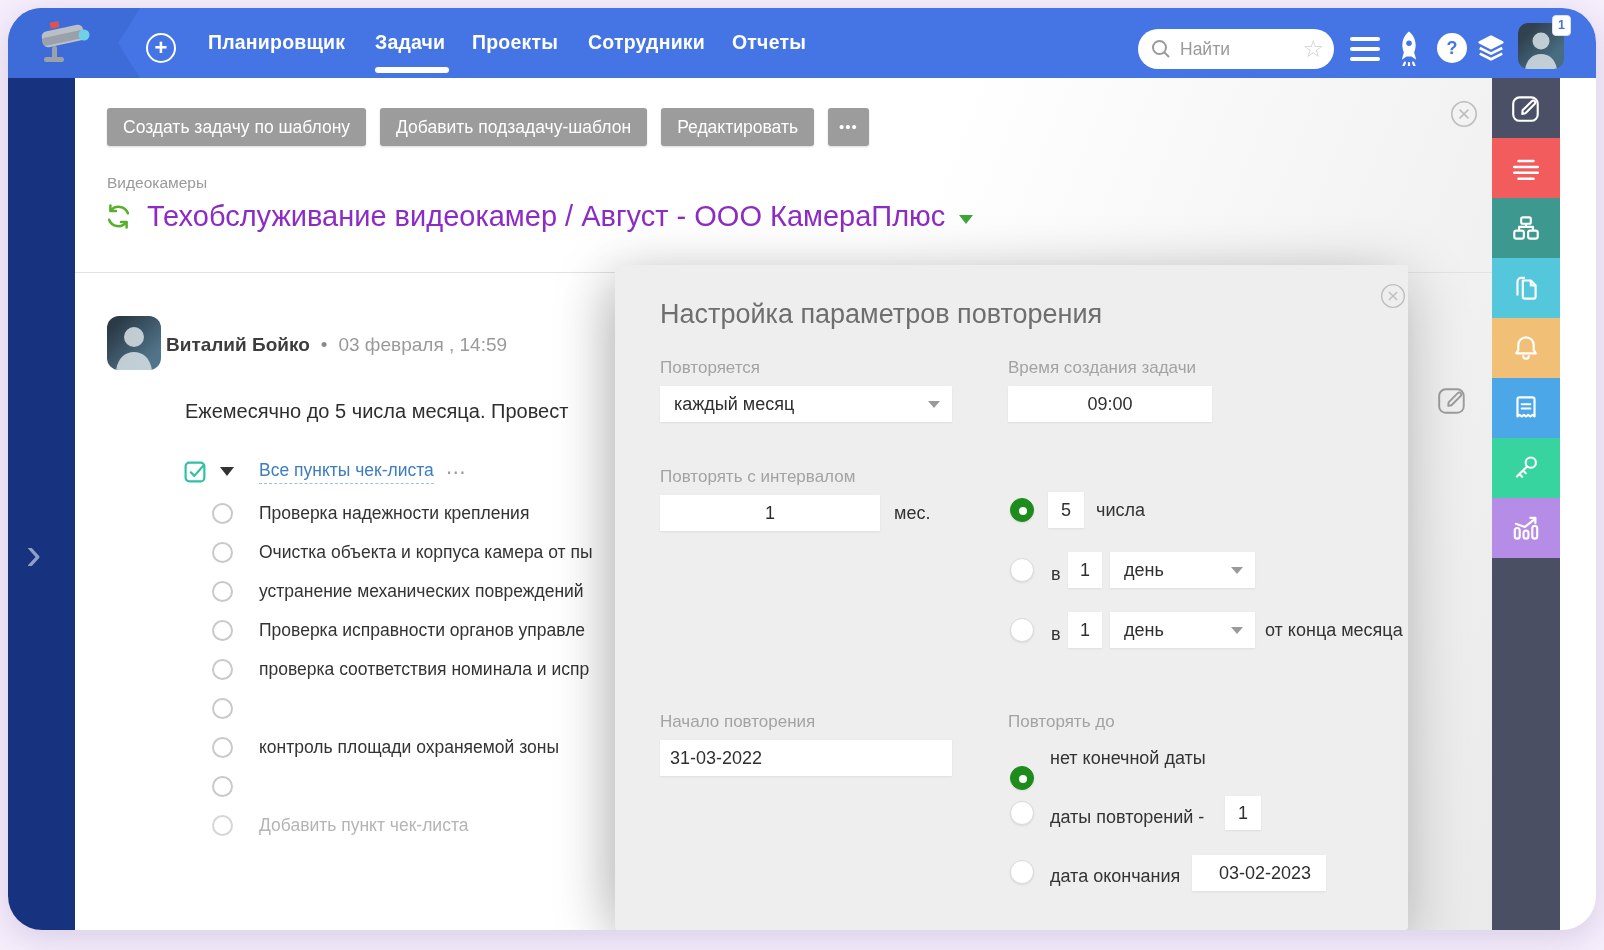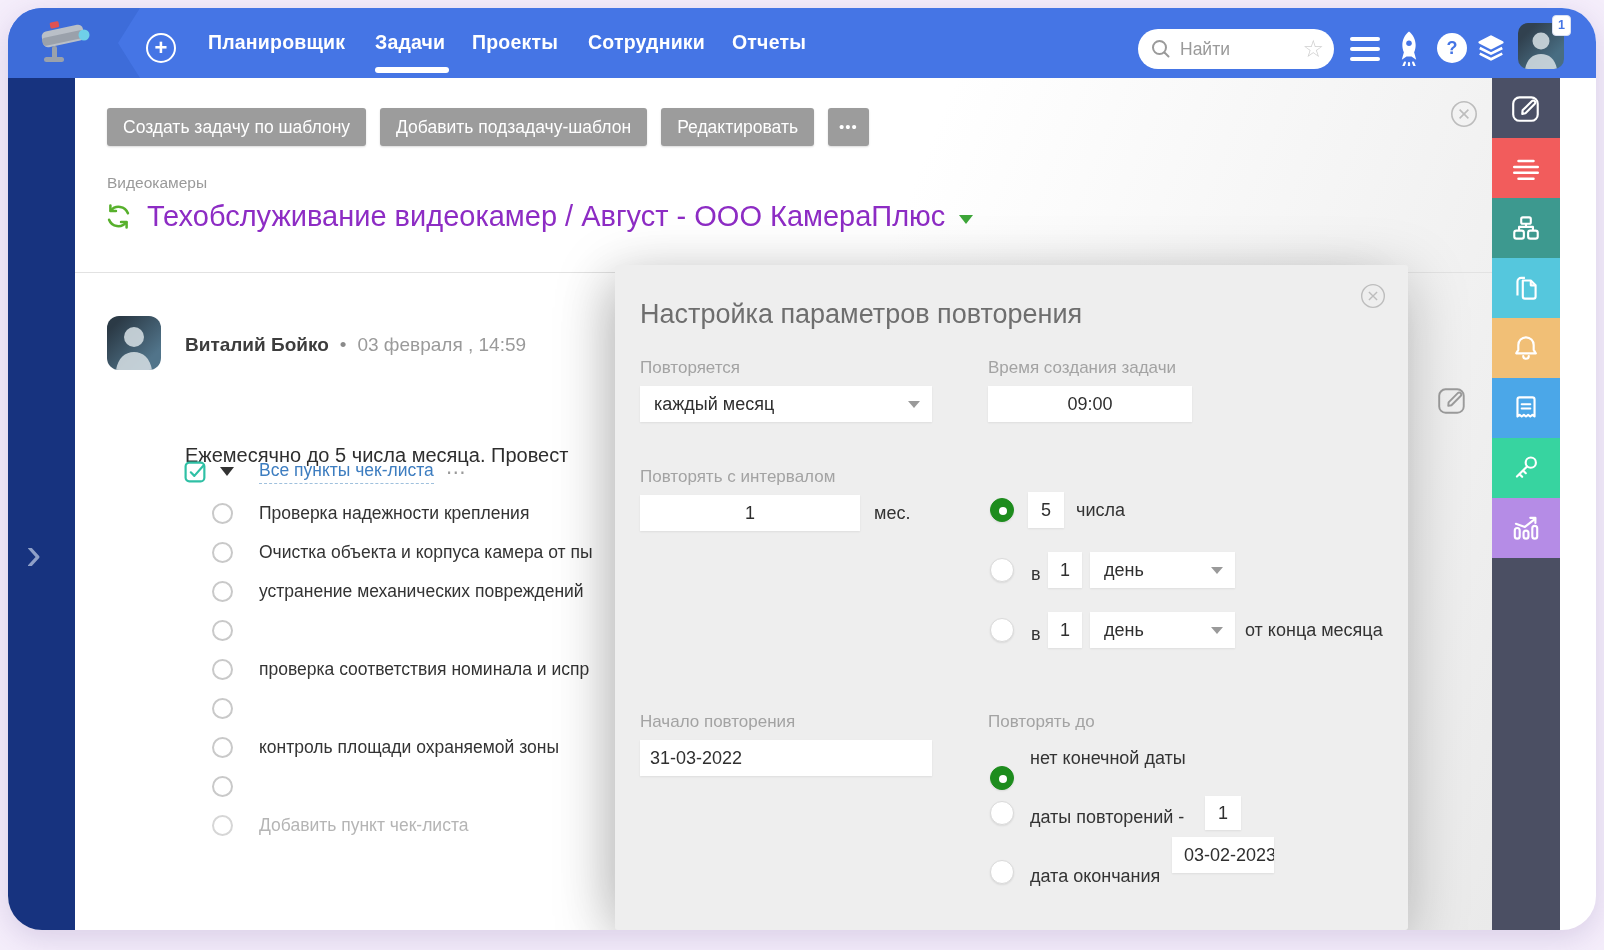--- a/index.html
+++ b/index.html
@@ -50,43 +50,43 @@
           padding:0 16px; line-height:38px; font-family:"Liberation Sans",sans-serif; cursor:pointer; box-shadow:0 1px 2px rgba(0,0,0,.15); }
   .gbtn.more { padding:0 11px; font-size:15px; letter-spacing:1px; }
 
   .breadcrumb { left:107px; top:174px; font-size:15.5px; color:#9a9a9a; z-index:3; }
   .title-row { left:104px; top:200px; display:flex; align-items:center; gap:14px; z-index:3; }
   .task-title { font-size:29px; color:#8d2cc4; font-weight:500; cursor:pointer; }
   .caret-green { width:0; height:0; border-left:7px solid transparent; border-right:7px solid transparent; border-top:9px solid #3da639; margin-top:6px; }
 
   .avatar-sm { left:107px; top:316px; width:54px; height:54px; border-radius:12px;
                background:linear-gradient(135deg,#2b3a46 15%,#51748a 80%); overflow:hidden; z-index:3; }
-  .comment-head { left:185px; top:334px; display:flex; align-items:center; gap:11px; z-index:3; }
+  .comment-head { left:166px; top:334px; display:flex; align-items:center; gap:11px; z-index:3; }
   .c-author { font-size:19px; font-weight:700; color:#3d3d3d; }
   .c-dot { color:#8a8a8a; font-size:19px; }
   .c-date { font-size:19px; color:#9a9a9a; }
-  .comment-text { left:185px; top:400px; font-size:20px; color:#2e2e2e; white-space:nowrap; z-index:3;margin-top:44px; }
+  .comment-text { left:185px; top:400px; font-size:20px; color:#2e2e2e; white-space:nowrap; z-index:3; }
 
   .cl-head { left:183px; top:459px; display:flex; align-items:center; gap:12px; z-index:3; }
   .caret-black { width:0; height:0; border-left:7px solid transparent; border-right:7px solid transparent; border-top:9px solid #333; }
   .cl-link { font-size:17.5px; color:#3d7dc0; border-bottom:1px dashed #9fc0dd; padding-bottom:2px; cursor:pointer;margin-left:13px; }
   .cl-more { color:#9a9a9a; font-size:20px; letter-spacing:2px; cursor:pointer; }
   .cl-row { left:212px; display:flex; align-items:center; gap:26px; z-index:3; }
   .cl-circle { width:21px; height:21px; border:2px solid #c9c9c9; border-radius:50%; background:#fff; flex:none; cursor:pointer; }
   .cl-text { font-size:17.5px; color:#333; white-space:nowrap; }
   .cl-row.add .cl-circle { border-color:#d6d6d6; }
   .cl-row.add .cl-text { color:#b5b5b5; }
 
   .edit-float { left:1436px; top:384px; z-index:3; cursor:pointer; }
   .content-close { left:1450px; top:100px; z-index:3; cursor:pointer; }
 
   
   .modal { left:615px; top:265px; width:793px; height:665px; background:#eeeeee; border-radius:3px; z-index:40;
            box-shadow:0 14px 60px rgba(0,0,0,.25), -24px 0 50px -18px rgba(0,0,0,.12); }
-  .modal .abs { position:absolute; }
+  .modal .abs { position:absolute;margin-left:20px; }
   .m-title { left:25px; top:34px; font-size:27px; color:#6e6e6e; }
   .m-close { left:745px; top:18px; cursor:pointer; }
   .m-label { font-size:17px; color:#a3a3a3; }
   .m-input, .m-select { background:#fff; height:36px; border:none; box-shadow:0 1px 2px rgba(0,0,0,.07);
             font-size:18px; color:#2f2f2f; font-family:"Liberation Sans",sans-serif; }
   .m-input { outline:none; }
   .m-input.center { text-align:center; }
   .m-select { display:flex; align-items:center; padding:0 30px 0 14px; cursor:pointer; position:absolute; }
   .m-select::after { content:""; position:absolute; right:12px; top:15px; width:0; height:0;
             border-left:6px solid transparent; border-right:6px solid transparent; border-top:7px solid #9a9a9a; }
@@ -168,20 +168,21 @@
   <div class="abs cl-row" style="top:542px">
     <span class="cl-circle"></span>
     <span class="cl-text">Очистка объекта и корпуса камера от пы</span>
   </div>
   <div class="abs cl-row" style="top:581px">
     <span class="cl-circle"></span>
     <span class="cl-text">устранение механических повреждений</span>
   </div>
   <div class="abs cl-row" style="top:620px">
     <span class="cl-circle"></span>
+    <span class="cl-text">Проверка исправности органов управле</span>
   </div>
   <div class="abs cl-row" style="top:659px">
     <span class="cl-circle"></span>
     <span class="cl-text">проверка соответствия номинала и испр</span>
   </div>
   <div class="abs cl-row" style="top:698px">
     <span class="cl-circle"></span>
   </div>
   <div class="abs cl-row" style="top:737px">
     <span class="cl-circle"></span>
@@ -248,21 +249,21 @@
     <div class="abs m-label" style="left:373px; top:447px">Повторять до</div>
     <div class="abs radio sel" style="left:375px; top:477px"></div>
     <div class="abs m-text" style="left:415px; top:483px">нет конечной даты</div>
 
     <div class="abs radio" style="left:375px; top:536px"></div>
     <div class="abs m-text" style="left:415px; top:542px">даты повторений -</div>
     <input class="abs m-input center" style="left: 590px; top: 531px; width: 36px; height: 34px;" value="1">
 
     <div class="abs radio" style="left:375px; top:595px"></div>
     <div class="abs m-text" style="left:415px; top:601px">дата окончания</div>
-    <input class="abs m-input center" style="left: 557px; top: 572px; width: 102px; padding-left: 12px;" value="03-02-2023">
+    <input class="abs m-input center" style="left: 557px; top: 590px; width: 134px; padding-left: 12px;" value="03-02-2023">
   </div>
 
   <div class="abs rail-left">
     <span class="chev">›</span>
   </div>
 
   <div class="abs rail-right">
     <div class="rtab" style="top: 0px; background-color: rgb(75, 80, 102);">
       <span>
         <svg width="32" height="32" viewBox="0 0 30 30" fill="none" stroke="#fff" stroke-width="2" stroke-linecap="round" stroke-linejoin="round">

